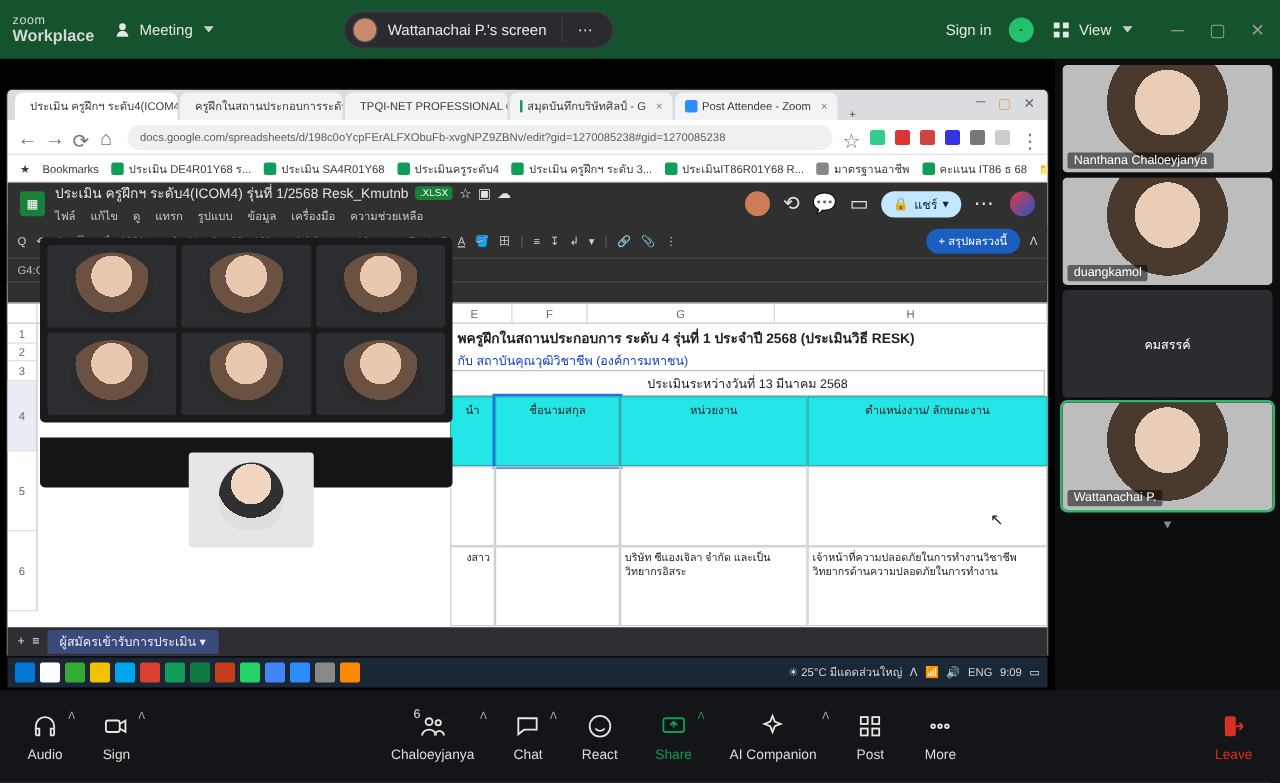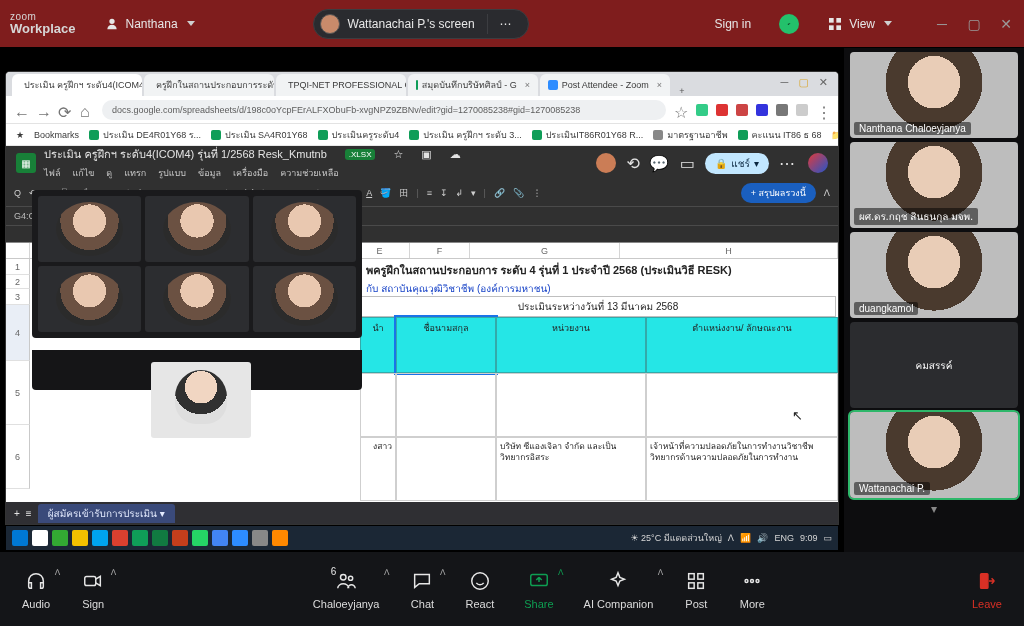--- a/index.html
+++ b/index.html
@@ -14,21 +14,21 @@
     --sheet-dark:#303030;
     --sheet-toolbar:#444746;
     --sheet-header:#233245;
     --cyan:#25e6e6;
     --sidebar-w:180px;
   }
   *{box-sizing:border-box;font-family:"Segoe UI",Arial,sans-serif;}
   html,body{margin:0;padding:0;width:1024px;height:626px;overflow:hidden;background:#000;}
   .app{position:relative;width:1024px;height:626px;background:var(--zoom-bg);color:#e8e8e8;}
   
-  .topbar{height:var(--zoom-top-h);display:flex;align-items:center;padding:0 10px;gap:20px;background:#7f1d1d;border-bottom:1px solid #000;}
+  .topbar{height:var(--zoom-top-h);display:flex;align-items:center;padding:0 10px;gap:6px;background:#14532d;border-bottom:1px solid #000;}
   .brand{display:flex;flex-direction:column;line-height:1;font-size:11px;color:#d6d6d6;}
   .brand .b1{font-size:10px;letter-spacing:.5px;}
   .brand .b2{font-size:13px;font-weight:600;}
   .top-btn{display:flex;align-items:center;gap:6px;font-size:12px;color:#e6e6e6;padding:4px 8px;border-radius:6px;}
   .top-btn svg{width:16px;height:16px;fill:#e6e6e6;}
   .caret-down{display:inline-block;width:0;height:0;border-left:4px solid transparent;border-right:4px solid transparent;border-top:5px solid #cfcfcf;margin-left:3px;}
   .sharing-pill{margin-left:90px;display:flex;align-items:center;gap:8px;background:#2a2b2f;border:1px solid #3c3d41;border-radius:18px;padding:4px 14px 4px 6px;font-size:12px;}
   .avatar-dot{width:20px;height:20px;border-radius:50%;background:#c98b6b;border:1px solid #555;}
   .vbar{width:1px;height:20px;background:#3c3d41;margin:0 4px;}
   .sharing-pill .ellipsis{letter-spacing:2px;}
@@ -54,21 +54,21 @@
   .nav-ico{width:14px;height:14px;color:#757575;}
   .urlbar{flex:1;height:20px;background:#eef0f2;border-radius:10px;font-size:9px;color:#5d5d5d;display:flex;align-items:center;padding:0 10px;}
   .ext-ico{width:12px;height:12px;border-radius:2px;}
   .chrome-bm{height:22px;background:#fff;display:flex;align-items:center;gap:10px;padding:0 10px;font-size:9px;color:#3a3a3a;border-bottom:1px solid #e8e8e8;}
   .bm{display:flex;align-items:center;gap:4px;white-space:nowrap;}
   .bm .ico{width:10px;height:10px;background:#0f9d58;border-radius:2px;}
   
   .sheets{position:absolute;top:74px;left:0;right:0;bottom:0;background:var(--sheet-dark);color:#e3e3e3;}
   .sheet-title{height:34px;display:flex;align-items:center;padding:0 10px;gap:8px;}
   .sheet-logo{width:20px;height:20px;background:#188038;border-radius:3px;display:flex;align-items:center;justify-content:center;color:#fff;font-size:10px;}
-  .sheet-name{font-size:11px;display:flex;align-items:center;gap:18px;}
+  .sheet-name{font-size:11px;display:flex;align-items:center;gap:5px;}
   .xlsx-badge{background:#188038;color:#fff;font-size:8px;padding:1px 4px;border-radius:3px;}
   .title-right{margin-left:auto;display:flex;align-items:center;gap:10px;}
   .avatar-sm{width:20px;height:20px;border-radius:50%;background:#cb7d56;}
   .share-pill{background:#c2e7ff;color:#0b2740;font-size:10px;padding:3px 10px;border-radius:14px;display:flex;align-items:center;gap:4px;}
   .logo-circ{width:20px;height:20px;border-radius:50%;background:linear-gradient(135deg,#e13a3a,#2255cc);}
   .sheet-menu{height:16px;display:flex;align-items:center;gap:12px;padding:0 46px;font-size:9px;color:#c9c9c9;}
   .sheet-toolbar{height:26px;background:var(--sheet-dark);display:flex;align-items:center;padding:0 8px;gap:8px;font-size:9px;color:#cfcfcf;}
   .tb-sep{color:#666;}
   .blue-pill{margin-left:auto;background:#1a5fbf;color:#fff;font-size:9px;padding:3px 10px;border-radius:14px;}
   .fx-row{height:20px;display:flex;align-items:center;padding:0 8px;gap:8px;font-size:9px;color:#bcbcbc;background:var(--sheet-dark);border-top:1px solid #4a4a4a;border-bottom:1px solid #4a4a4a;}
@@ -131,21 +131,21 @@
 
   <div class="topbar">
     <div class="brand">
       <span class="b1">zoom</span>
       <span class="b2">Workplace</span>
     </div>
     <div class="top-btn">
       <svg viewBox="0 0 24 24">
           <path d="M12 12a4 4 0 100-8 4 4 0 000 8zm-7 8a7 7 0 0114 0H5z"></path>
         </svg>
-      <span>Nanthana</span>
+      <span>Meeting</span>
         <span class="caret-down"></span>
     </div>
     <div class="sharing-pill">
       <span class="avatar-dot"></span>
       <span>Wattanachai P.'s screen</span>
       <span class="vbar"></span>
       <span class="ellipsis">⋯</span>
     </div>
     <div class="top-spacer"></div>
     <div class="top-btn">
@@ -448,24 +448,20 @@
       </div>
     </div>
 
     <div class="sidebar">
       <div class="tile">
           <div class="bg"></div>
           <span class="label">Nanthana Chaloeyjanya</span>
         </div>
       <div class="tile">
           <div class="bg"></div>
-          <span class="label">ผศ.ดร.กฤช สินธนกุล มจพ.</span>
-        </div>
-      <div class="tile">
-          <div class="bg"></div>
           <span class="label">duangkamol</span>
         </div>
       <div class="tile textonly">
           <span class="label" style="position:static;background:none">คมสรรค์</span>
         </div>
       <div class="tile active">
           <div class="bg"></div>
           <span class="label">Wattanachai P.</span>
         </div>
       <div class="side-caret">▾</div>

